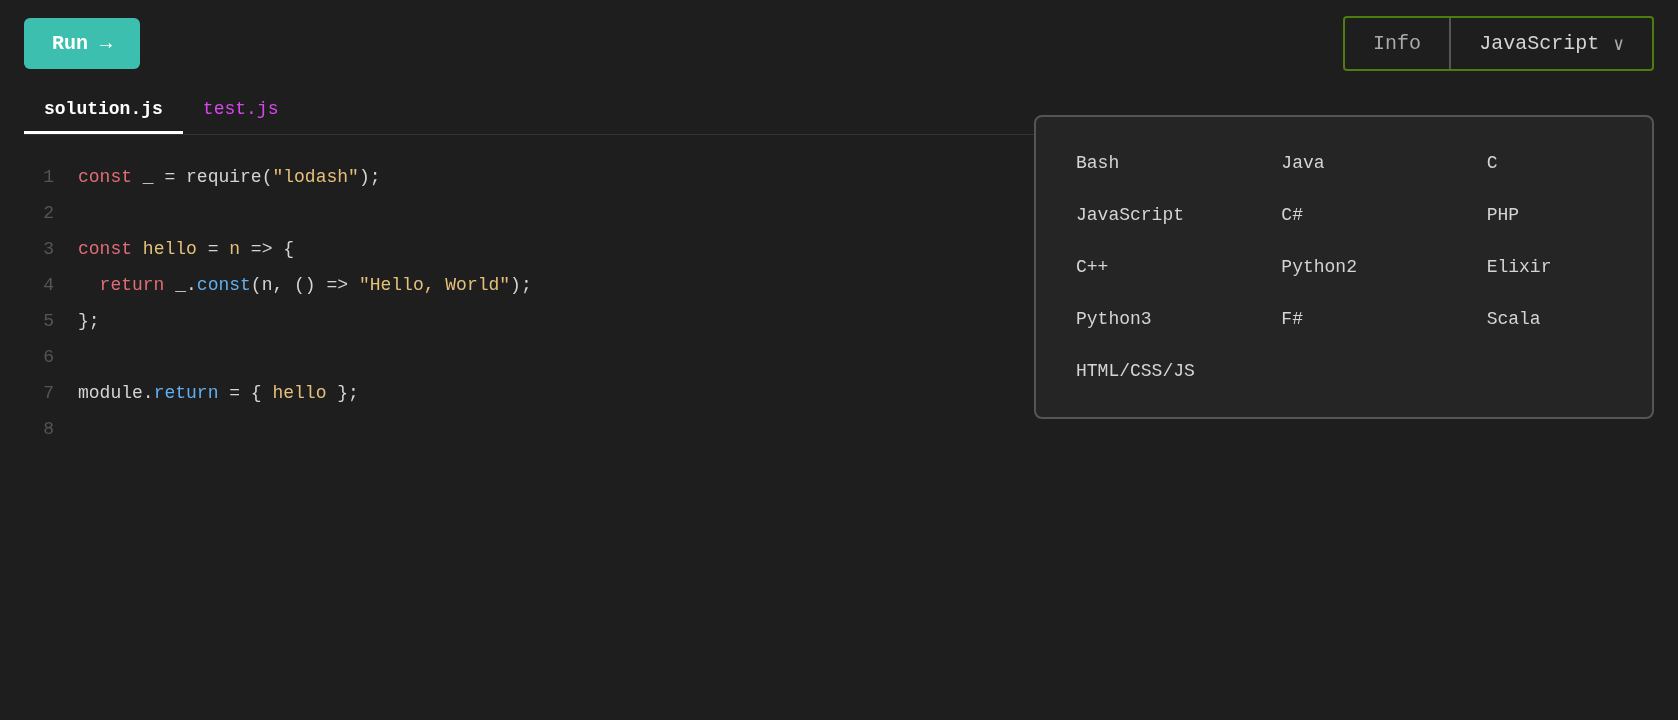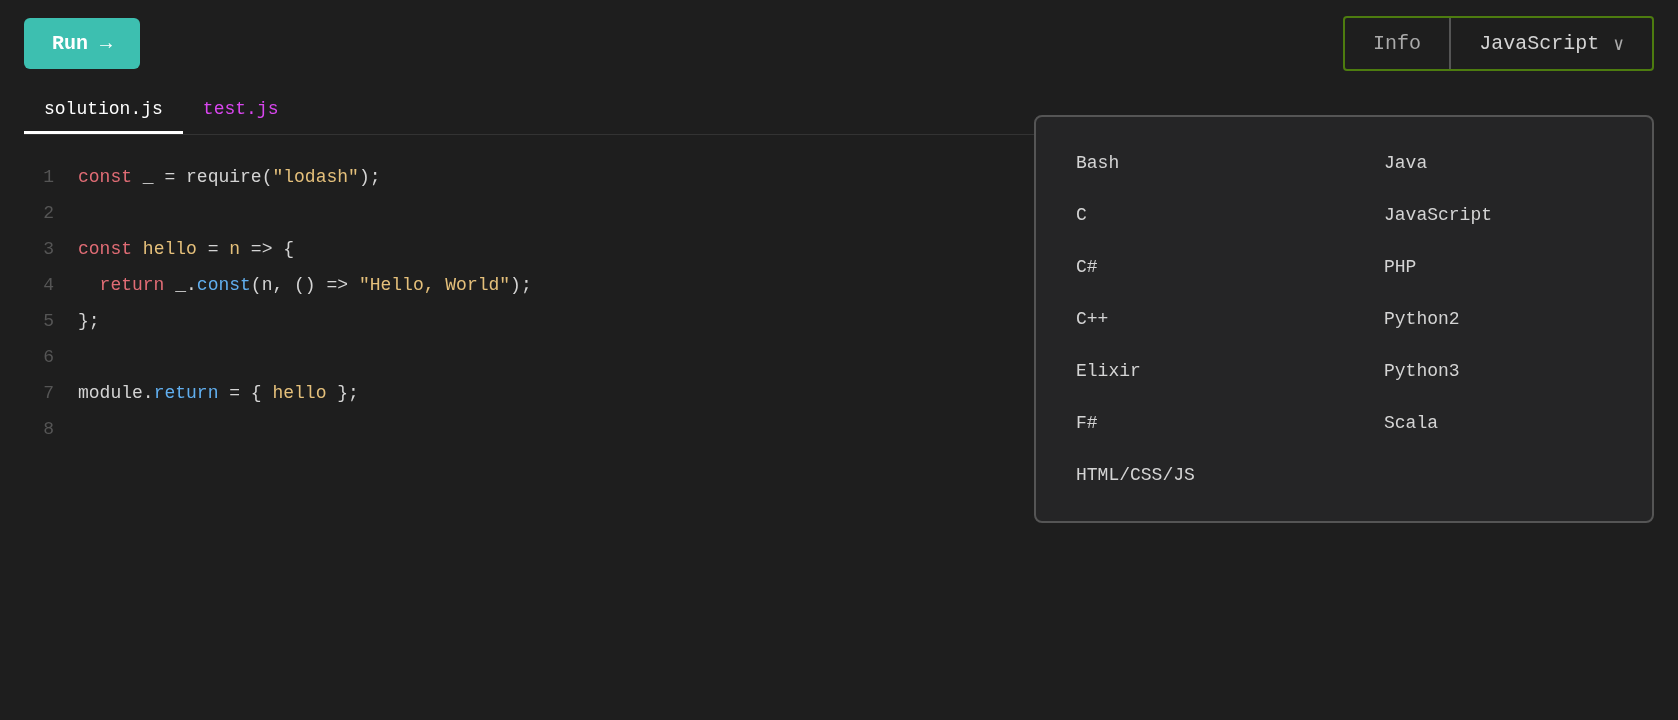--- a/index.html
+++ b/index.html
@@ -95,21 +95,21 @@
       padding: 12px 20px;
       font-size: 18px;
       cursor: pointer;
       color: #d946ef;
       border-bottom: 3px solid transparent;
       font-family: 'Courier New', Courier, monospace;
     }
 
     .tab.active {
       color: #fff;
-      font-weight: normal;
+      font-weight: bold;
       border-bottom: 3px solid #fff;
     }
 
     .code-block {
       padding: 24px 0;
       font-size: 18px;
       line-height: 2;
     }
 
     .code-line {
@@ -145,21 +145,21 @@
       background: #252526;
       border: 2px solid #555;
       border-radius: 8px;
       padding: 20px 0;
       width: 620px;
       z-index: 100;
     }
 
     .dropdown-grid {
       display: grid;
-      grid-template-columns: 1fr 1fr;
+      grid-template-columns: 1fr 1fr 1fr;
       gap: 0;
     }
 
     .dropdown-item {
       padding: 16px 40px;
       font-size: 18px;
       color: #d4d4d4;
       cursor: pointer;
       font-family: 'Courier New', Courier, monospace;
     }

